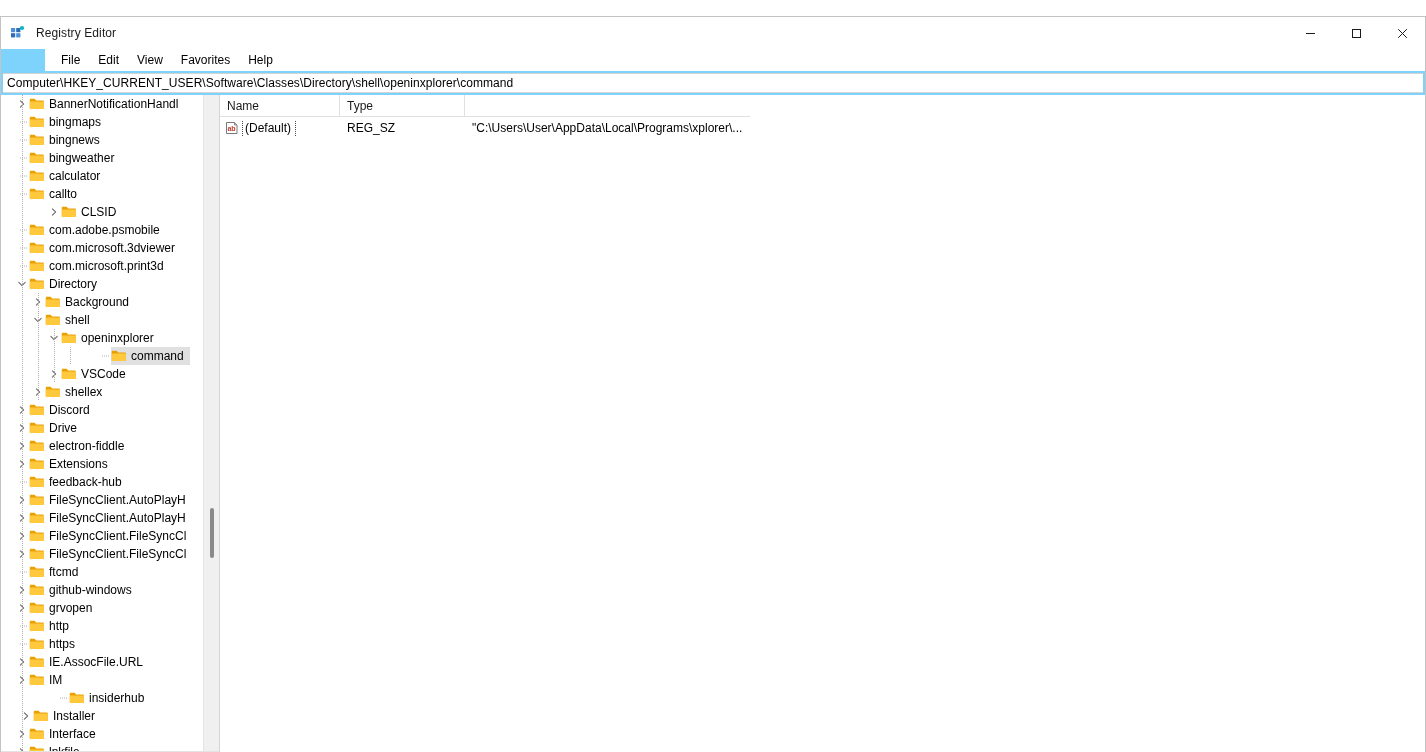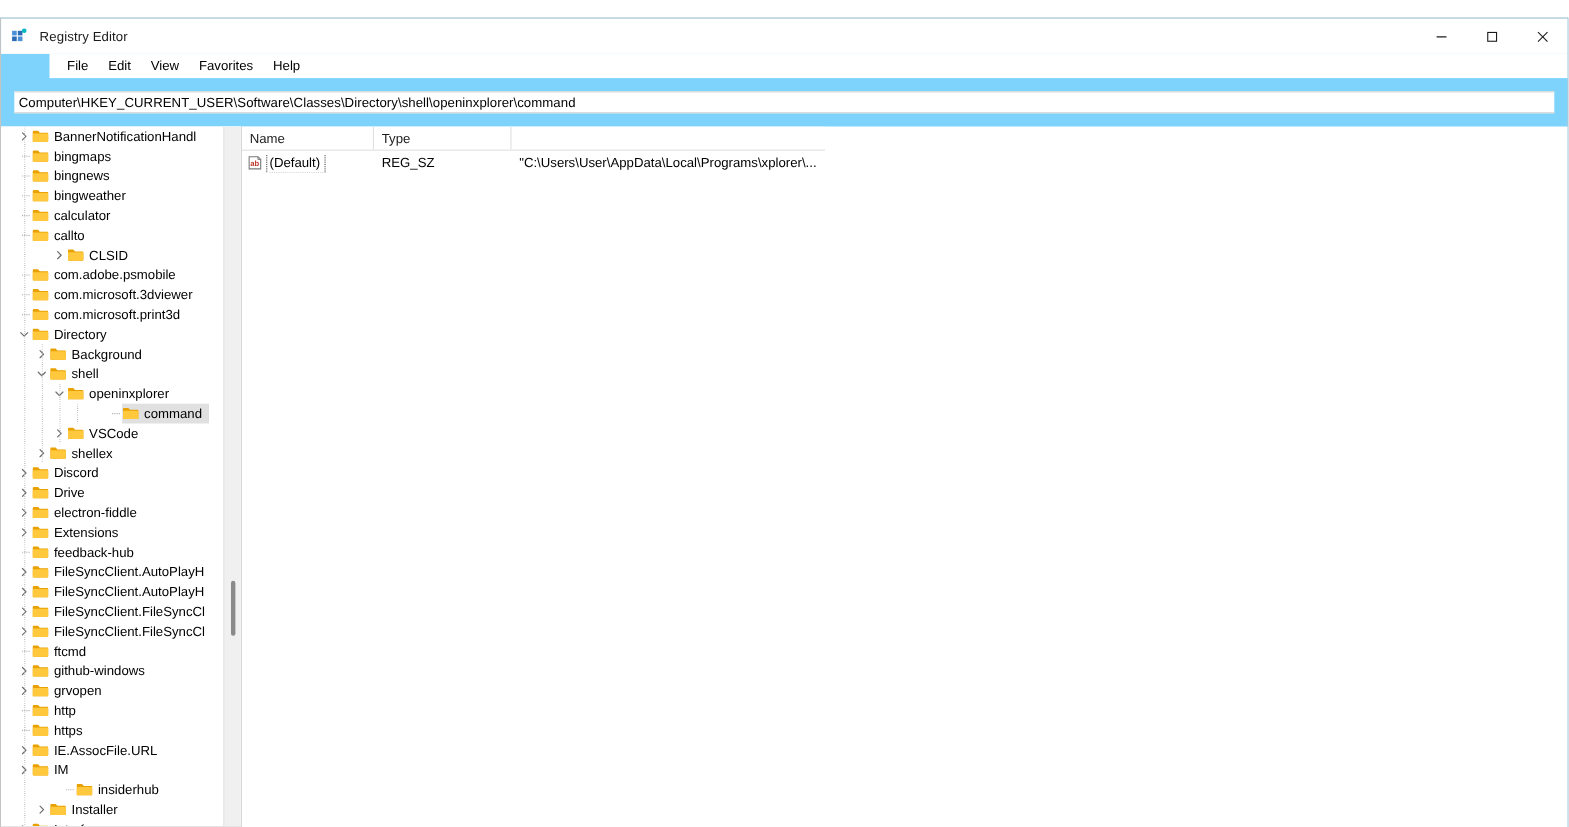--- a/index.html
+++ b/index.html
@@ -82,21 +82,21 @@
     color: #000000;
     padding: 2px 9px;
     cursor: default;
     white-space: nowrap;
   }
 
   
   .addressbar {
     height: 20px;
     min-height: 20px;
-    margin: 12px;
+    margin: 2px;
     background: #ffffff;
     border-top: 1px solid #d4d4d4;
     border-bottom: 1px solid #d4d4d4;
     display: flex;
     align-items: center;
     padding-left: 4px;
     box-sizing: border-box;
   }
   .address-text {
     font-size: 12px;
@@ -804,21 +804,21 @@
                 </svg>
               </span>
               <span class="selwrap">
                 <span class="folder"><svg width="16" height="14" viewBox="0 0 16 14">
                     <path d="M0.8 2.6 a0.8 0.8 0 0 1 0.8-0.8 H5.6 L7.2 3.6 H14 a0.8 0.8 0 0 1 0.8 0.8 V11.2 a0.8 0.8 0 0 1-0.8 0.8 H1.6 a0.8 0.8 0 0 1-0.8-0.8 Z" fill="#e8a100"></path>
                     <path d="M0.8 5.2 a0.8 0.8 0 0 1 0.8-0.8 H14 a0.8 0.8 0 0 1 0.8 0.8 V11.2 a0.8 0.8 0 0 1-0.8 0.8 H1.6 a0.8 0.8 0 0 1-0.8-0.8 Z" fill="#ffc83d"></path>
                   </svg></span>
                 <span class="label">insiderhub</span>
               </span>
             </div>
-            <div class="tree-row" style="padding-left: 30px;">
+            <div class="tree-row" style="padding-left: 18px;">
               <span class="chevron">
                 <svg width="10" height="10" viewBox="0 0 10 10">
                   <path d="M3.4 1.8 L6.6 5 L3.4 8.2" fill="none" stroke="#6d6d6d" stroke-width="1.1" stroke-linecap="round" stroke-linejoin="round"></path>
                 </svg>
               </span>
               <span class="selwrap">
                 <span class="folder"><svg width="16" height="14" viewBox="0 0 16 14">
                     <path d="M0.8 2.6 a0.8 0.8 0 0 1 0.8-0.8 H5.6 L7.2 3.6 H14 a0.8 0.8 0 0 1 0.8 0.8 V11.2 a0.8 0.8 0 0 1-0.8 0.8 H1.6 a0.8 0.8 0 0 1-0.8-0.8 Z" fill="#e8a100"></path>
                     <path d="M0.8 5.2 a0.8 0.8 0 0 1 0.8-0.8 H14 a0.8 0.8 0 0 1 0.8 0.8 V11.2 a0.8 0.8 0 0 1-0.8 0.8 H1.6 a0.8 0.8 0 0 1-0.8-0.8 Z" fill="#ffc83d"></path>
                   </svg></span>

